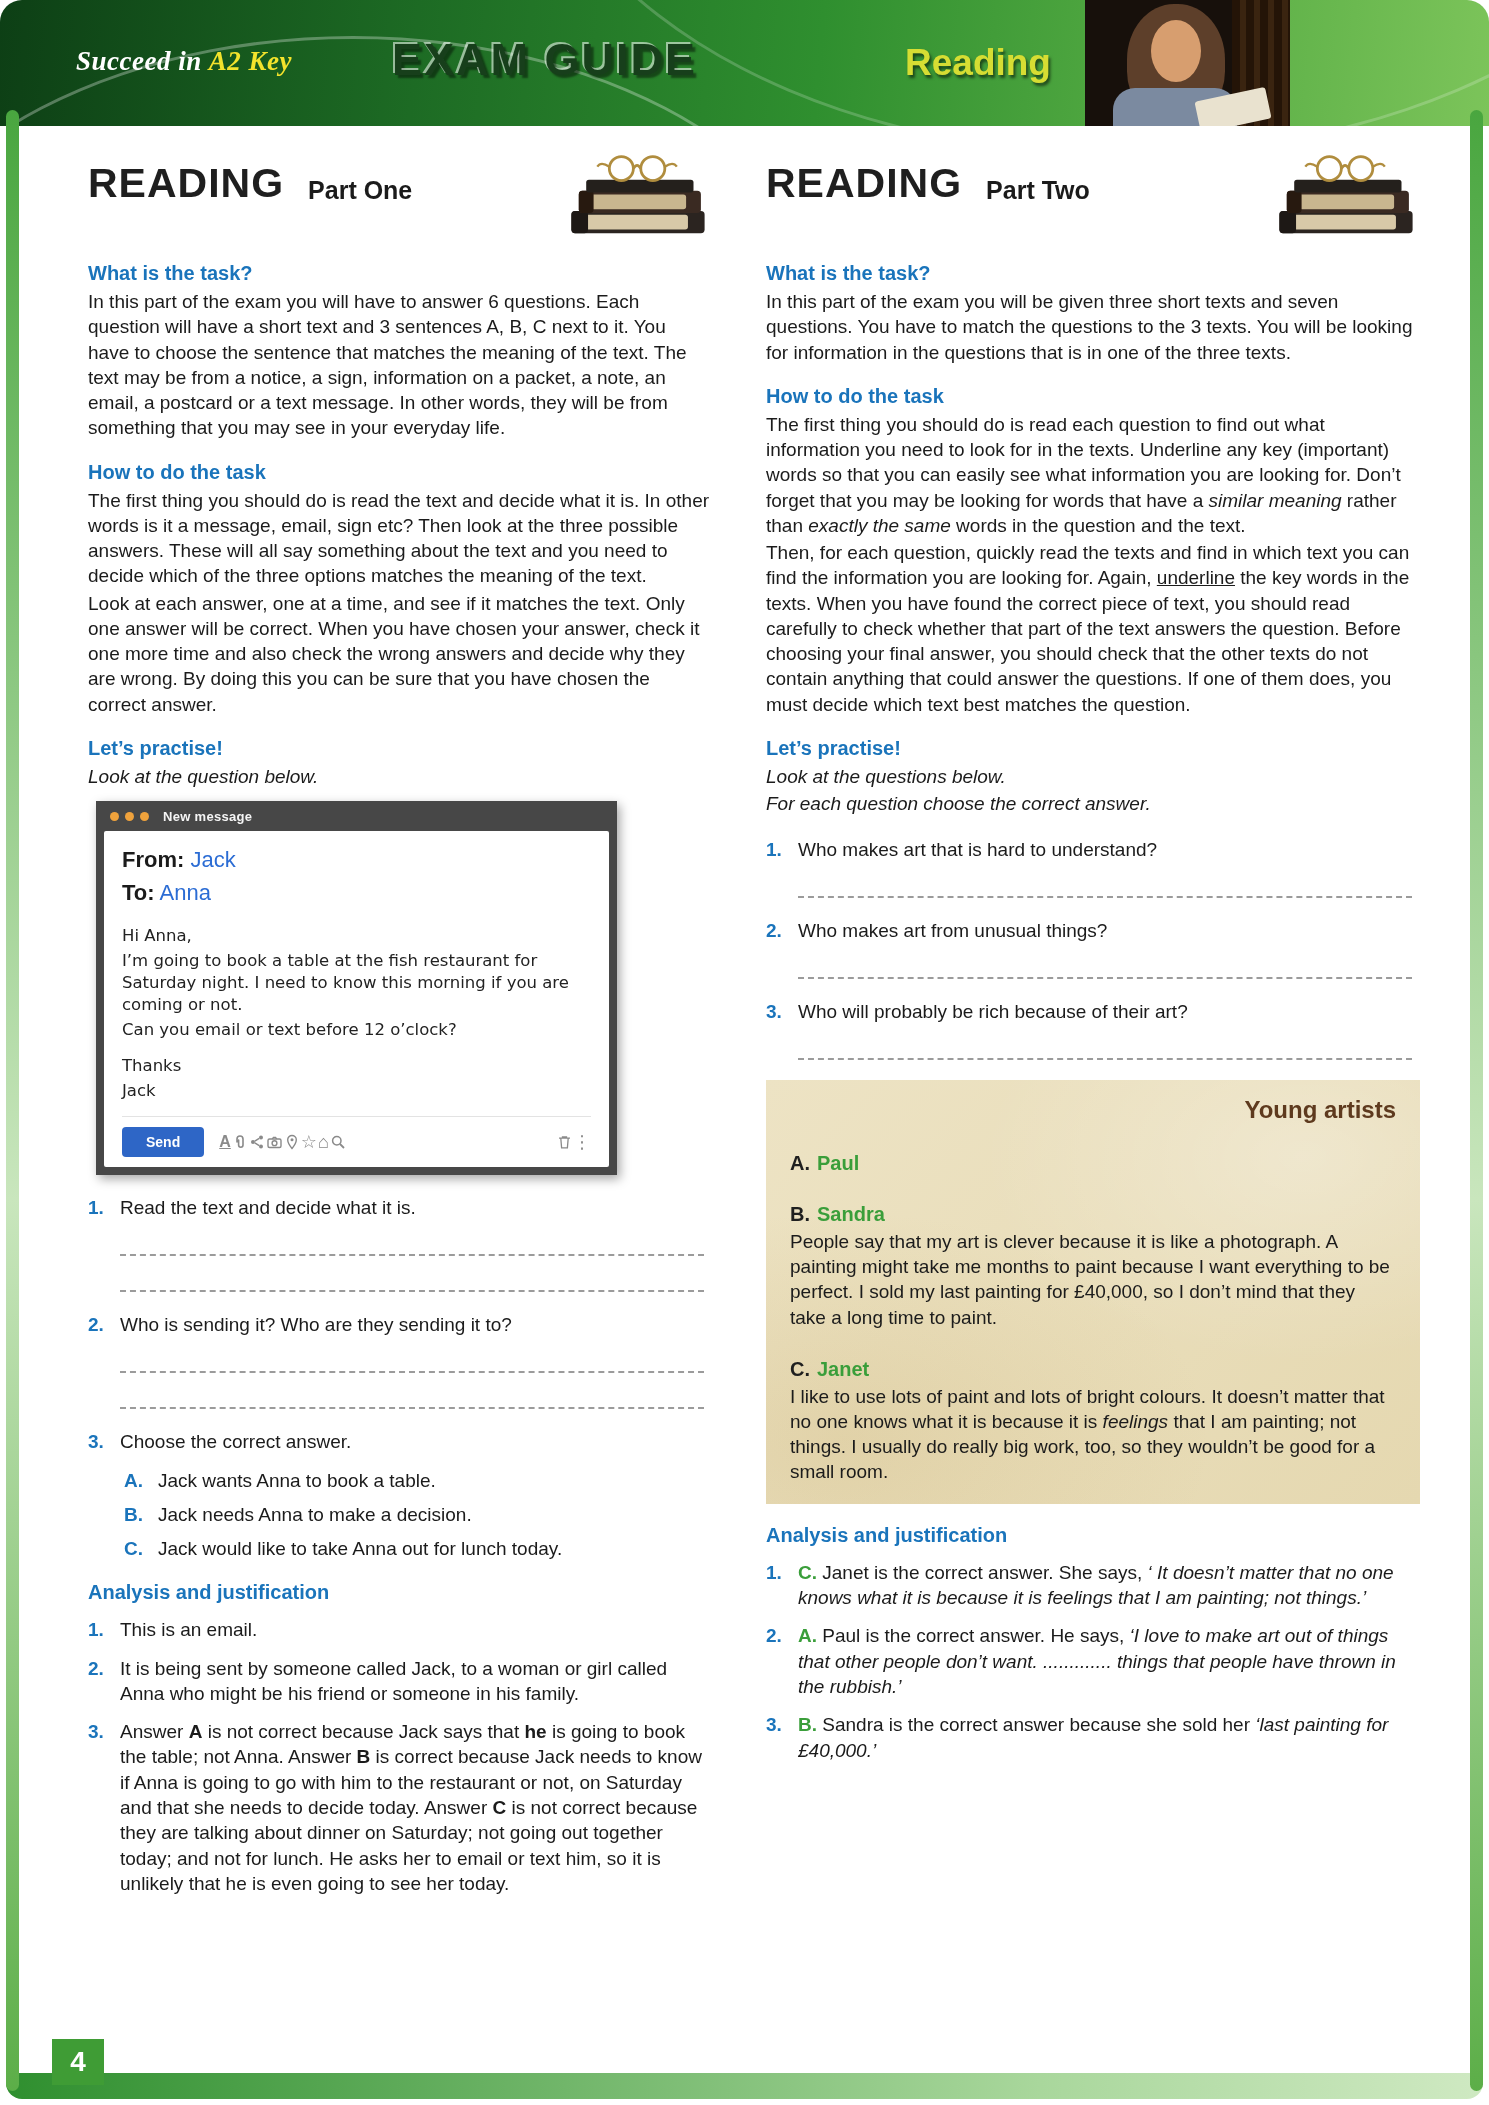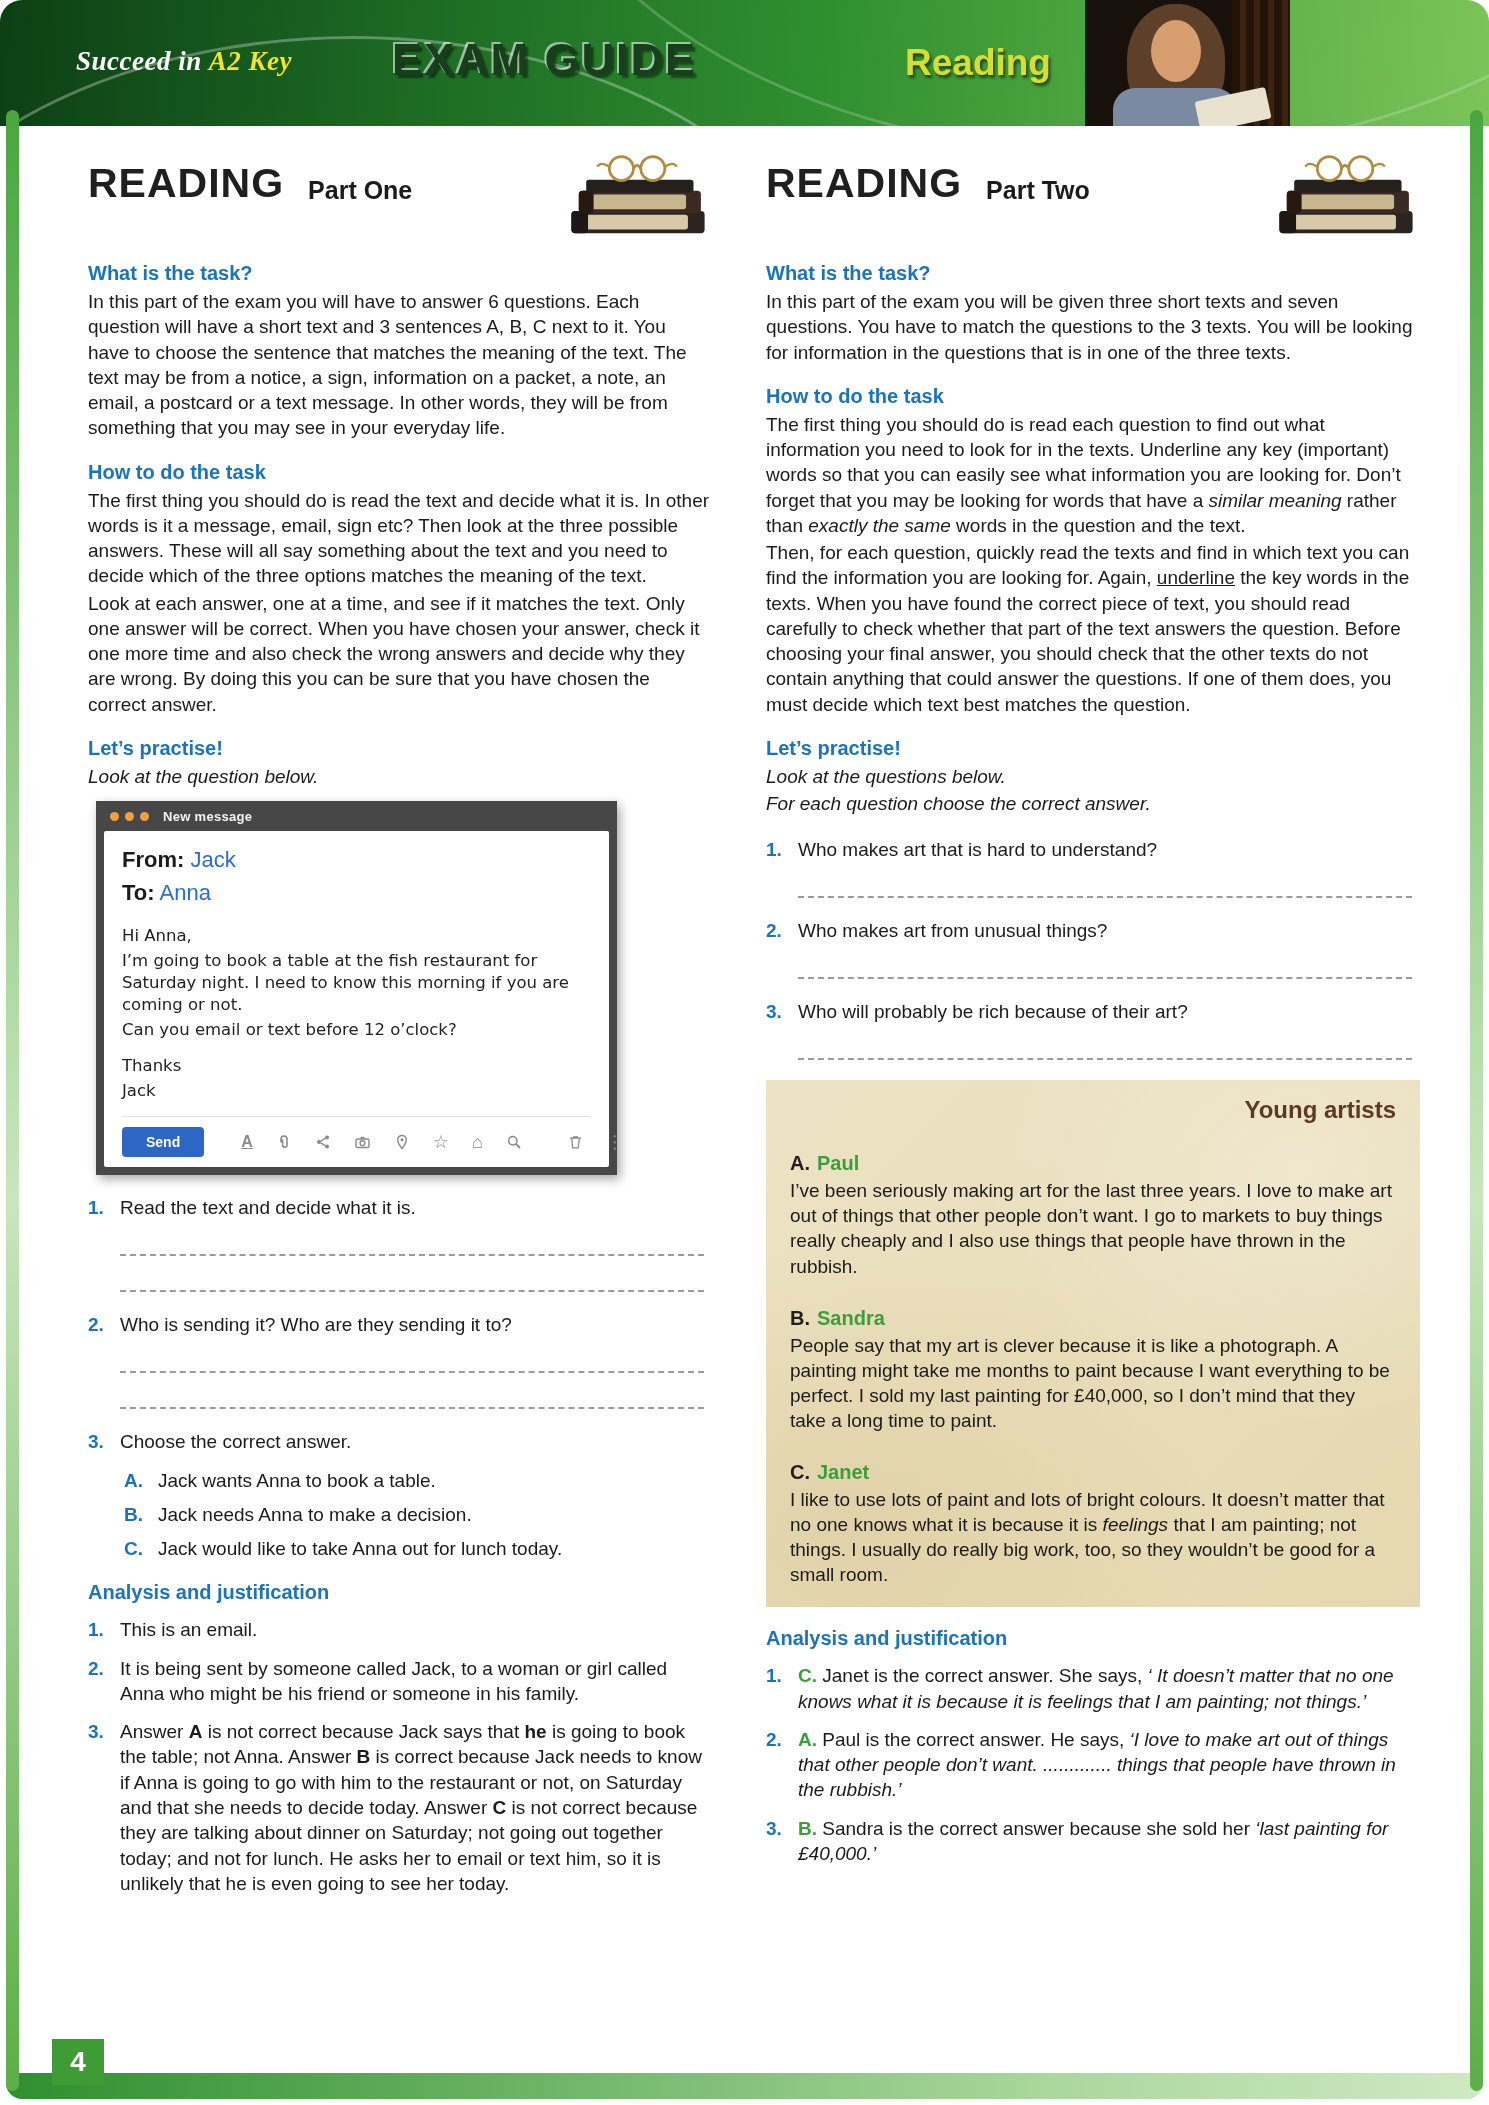--- a/index.html
+++ b/index.html
@@ -73,21 +73,21 @@
   .email-titlebar{height:30px;display:flex;align-items:center;gap:6px;padding:0 6px}
   .dot{width:9px;height:9px;border-radius:50%;background:#efa23c}
   .email-title{color:#f5f5f5;font-size:13px;font-weight:700;margin-left:8px;letter-spacing:.3px}
   .email-inner{background:#fff;border-radius:2px;padding:12px 18px 10px}
   .email-meta{font-size:22px;line-height:1.5;padding-bottom:4px}
   .meta-label{font-weight:700}
   .meta-value{color:#2b6cd4}
   .email-text{font-family:"DejaVu Sans",sans-serif;font-size:16.5px;line-height:1.33;margin-top:12px;color:#222}
   .email-text p{margin:0 0 3px}
   .email-text p.gap{margin-top:14px}
-  .email-toolbar{display:flex;align-items:center;gap:23px;border-top:1px solid #e3e3e3;margin-top:14px;padding-top:10px}
+  .email-toolbar{display:flex;align-items:center;gap:1px;border-top:1px solid #e3e3e3;margin-top:14px;padding-top:10px}
   .send-btn{background:#2e66c6;color:#fff;border:none;border-radius:4px;font-size:14px;font-weight:600;
       padding:7px 24px;font-family:inherit;margin-right:14px;cursor:pointer}
   .tool{color:#8a8a8a;font-size:18px;line-height:1;display:inline-flex;align-items:center}
   .tool.fmt{font-weight:700;text-decoration:underline;font-size:16px}
   .tool svg{display:block}
   .toolbar-spacer{flex:1}
 
   
   .artists-box{margin-top:16px;padding:14px 24px 20px;
     background:
@@ -329,21 +329,20 @@
         <div class="blank"></div>
       </div>
 
       <div class="artists-box">
         <div class="artists-title">Young artists</div>
 
         <div class="artist">
           <div class="artist-name">
             <span>A.</span><span class="name">Paul</span>
           </div>
-          <p>I’ve been seriously making art for the last three years. I love to make art out of things that other people don’t want. I go to markets to buy things really cheaply and I also use things that people have thrown in the rubbish.</p>
         </div>
 
         <div class="artist">
           <div class="artist-name">
             <span>B.</span><span class="name">Sandra</span>
           </div>
           <p>People say that my art is clever because it is like a photograph. A painting might take me months to paint because I want everything to be perfect. I sold my last painting for £40,000, so I don’t mind that they take a long time to paint.</p>
         </div>
 
         <div class="artist">

